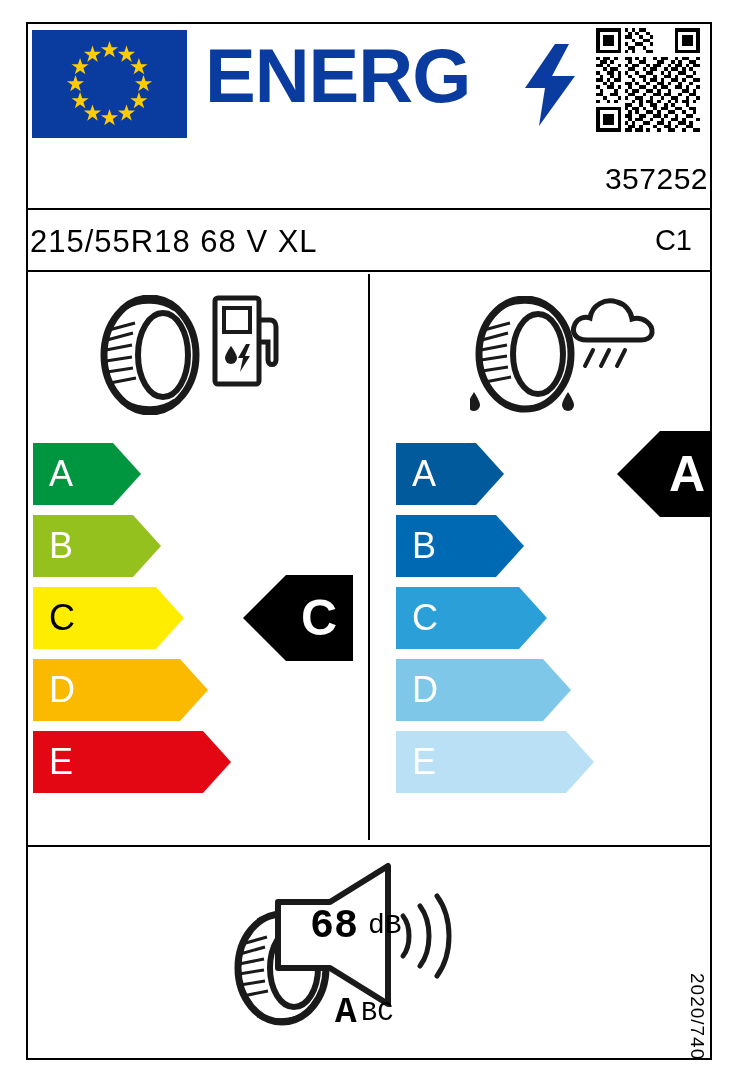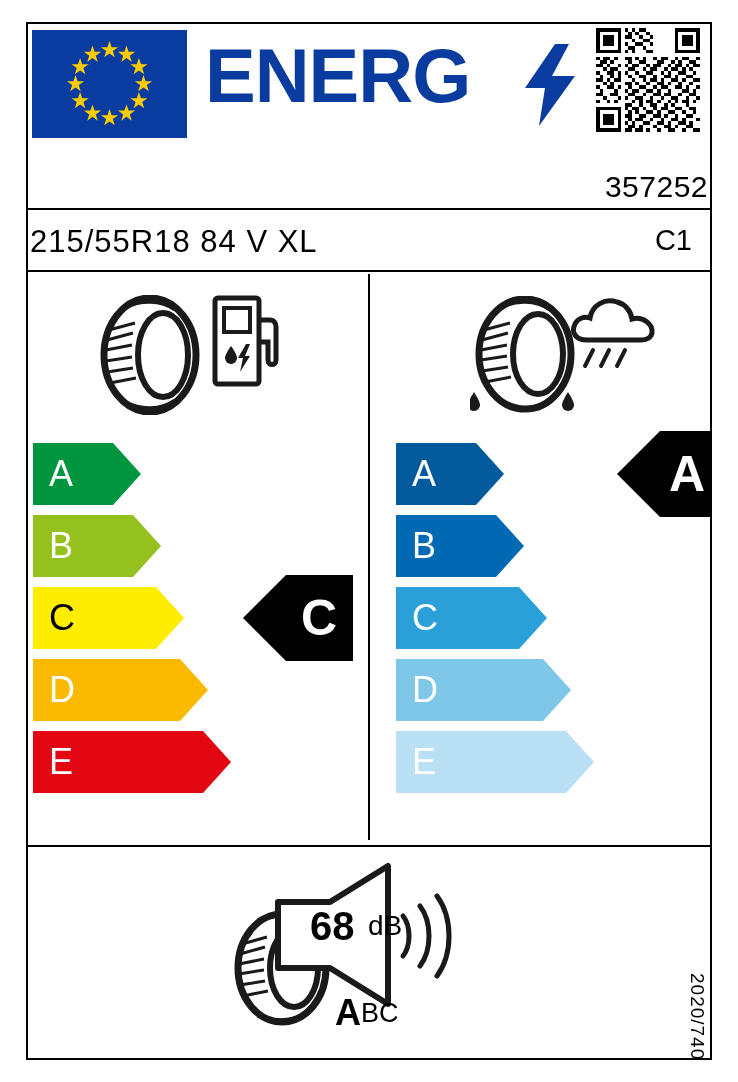--- a/index.html
+++ b/index.html
@@ -78,21 +78,21 @@
     left: 0;
     top: 0;
     font-size: 30px;
     font-weight: bold;
     color: #000;
     letter-spacing: 0.5px;
   }
   .brand-code {
     position: absolute;
     right: 0;
-    top: 8px;
+    top: 0;
     font-size: 30px;
     color: #000;
     letter-spacing: 0.5px;
   }
   .hr {
     position: absolute;
     background: #000;
     height: 2px;
   }
   .hr-1 { left: 28px; top: 208px; width: 682px; }
@@ -194,20 +194,21 @@
     color: #fff;
   }
 
   
   .noise-wrap {
     position: absolute;
     left: 230px;
     top: 862px;
     width: 280px;
     height: 180px;
+    font-family: Liberation Mono, monospace;
   }
   .noise-db {
     position: absolute;
     left: 80px;
     top: 42px;
     font-size: 40px;
     font-weight: bold;
     color: #000;
   }
   .noise-db-unit {
@@ -522,21 +523,21 @@
       </g>
     </svg>
   </div>
 
   <div class="brand-row">
     <div class="brand-code">357252</div>
   </div>
   <div class="hr hr-1"></div>
 
   <div class="size-row">
-    <div class="size-text">215/55R18 84 V XL</div>
+    <div class="size-text">215/55R18 68 V XL</div>
     <div class="class-text">C1</div>
   </div>
   <div class="hr hr-2"></div>
 
   <div class="vdiv"></div>
 
   <div style="position:absolute;left:95px;top:295px;width:110px;height:120px;">
     <svg width="110" height="120" viewBox="0 0 110 120">
       <ellipse cx="55" cy="60" rx="46" ry="57" fill="none" stroke="#1a1a1a" stroke-width="7"></ellipse>
       <ellipse cx="68" cy="60" rx="25" ry="42" fill="none" stroke="#1a1a1a" stroke-width="6"></ellipse>

